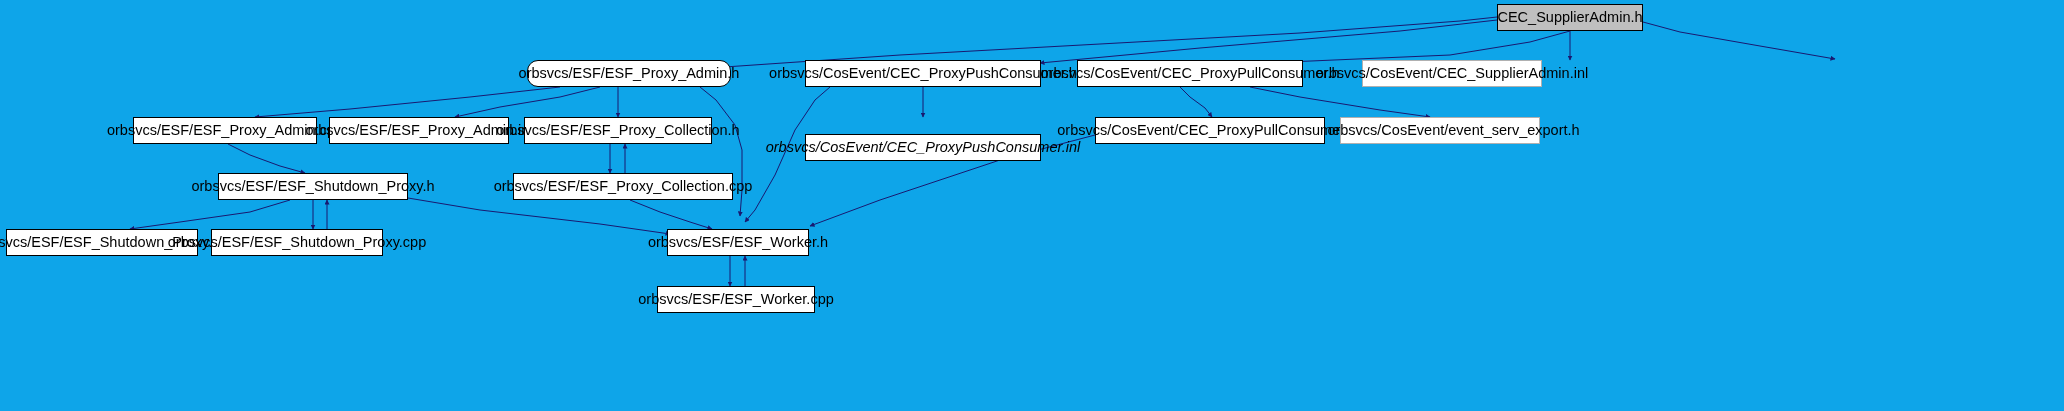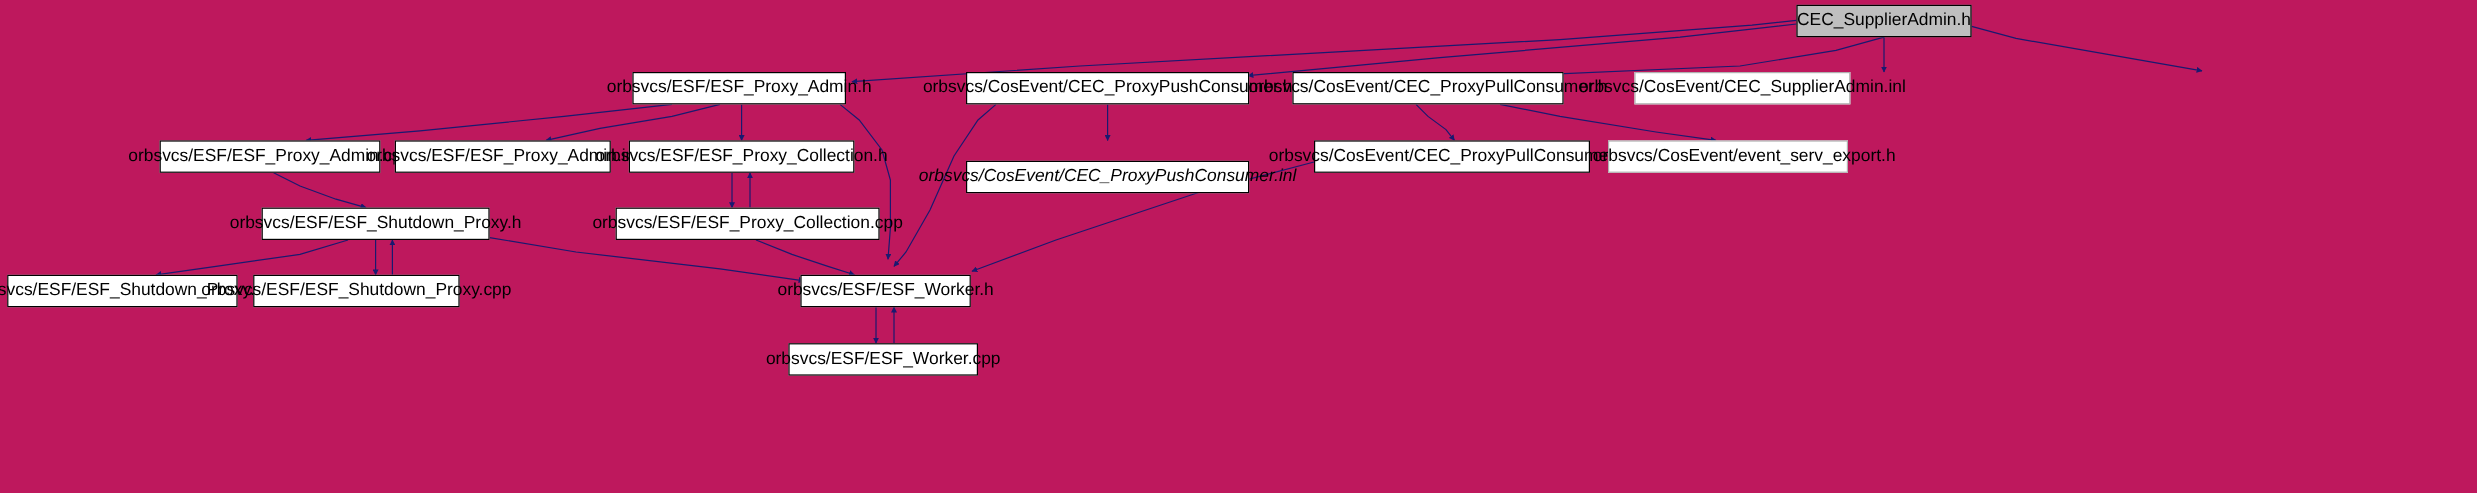--- a/index.html
+++ b/index.html
@@ -4,21 +4,21 @@
 <style>
   html, body {
     margin: 0;
     padding: 0;
     background: #ffffff;
   }
   #graph {
     position: relative;
     width: 2064px;
     height: 411px;
-    background: #be185d;
+    background: #0ea5e9;
     font-family: "Liberation Sans", sans-serif;
     overflow: hidden;
   }
   #edges {
     position: absolute;
     left: 0;
     top: 0;
     width: 2064px;
     height: 411px;
   }
@@ -81,21 +81,21 @@
       <polyline points="408,198 480,210 600,224 670,234" fill="none" stroke="#191970" stroke-width="1" marker-end="url(#ah)"></polyline>
       <polyline points="630,200 660,212 690,222 712,229" fill="none" stroke="#191970" stroke-width="1" marker-end="url(#ah)"></polyline>
       <polyline points="1095,135 1000,160 880,200 810,226" fill="none" stroke="#191970" stroke-width="1" marker-end="url(#ah)"></polyline>
       <polyline points="730,256 730,268 730,278 730,286" fill="none" stroke="#191970" stroke-width="1" marker-end="url(#ah)"></polyline>
       <polyline points="745,286 745,276 745,266 745,256" fill="none" stroke="#191970" stroke-width="1" marker-end="url(#ah)"></polyline>
     </svg>
   <div id="nodes-layer">
       <div class="node root" style="left: 1497px; top: 4px; width: 146px;">
         <span class="node-label">CEC_SupplierAdmin.h</span>
       </div>
-      <div class="node" style="left: 527px; top: 60px; width: 178px;">
+      <div class="node" style="left: 527px; top: 60px; width: 204px; border-radius: 11px;">
         <span class="node-label">orbsvcs/ESF/ESF_Proxy_Admin.h</span>
       </div>
       <div class="node" style="left: 805px; top: 60px; width: 236px;">
         <span class="node-label">orbsvcs/CosEvent/CEC_ProxyPushConsumer.h</span>
       </div>
       <div class="node" style="left: 1077px; top: 60px; width: 226px;">
         <span class="node-label">orbsvcs/CosEvent/CEC_ProxyPullConsumer.h</span>
       </div>
       <div class="node faint" style="left: 1362px; top: 60px; width: 180px;">
         <span class="node-label">orbsvcs/CosEvent/CEC_SupplierAdmin.inl</span>

